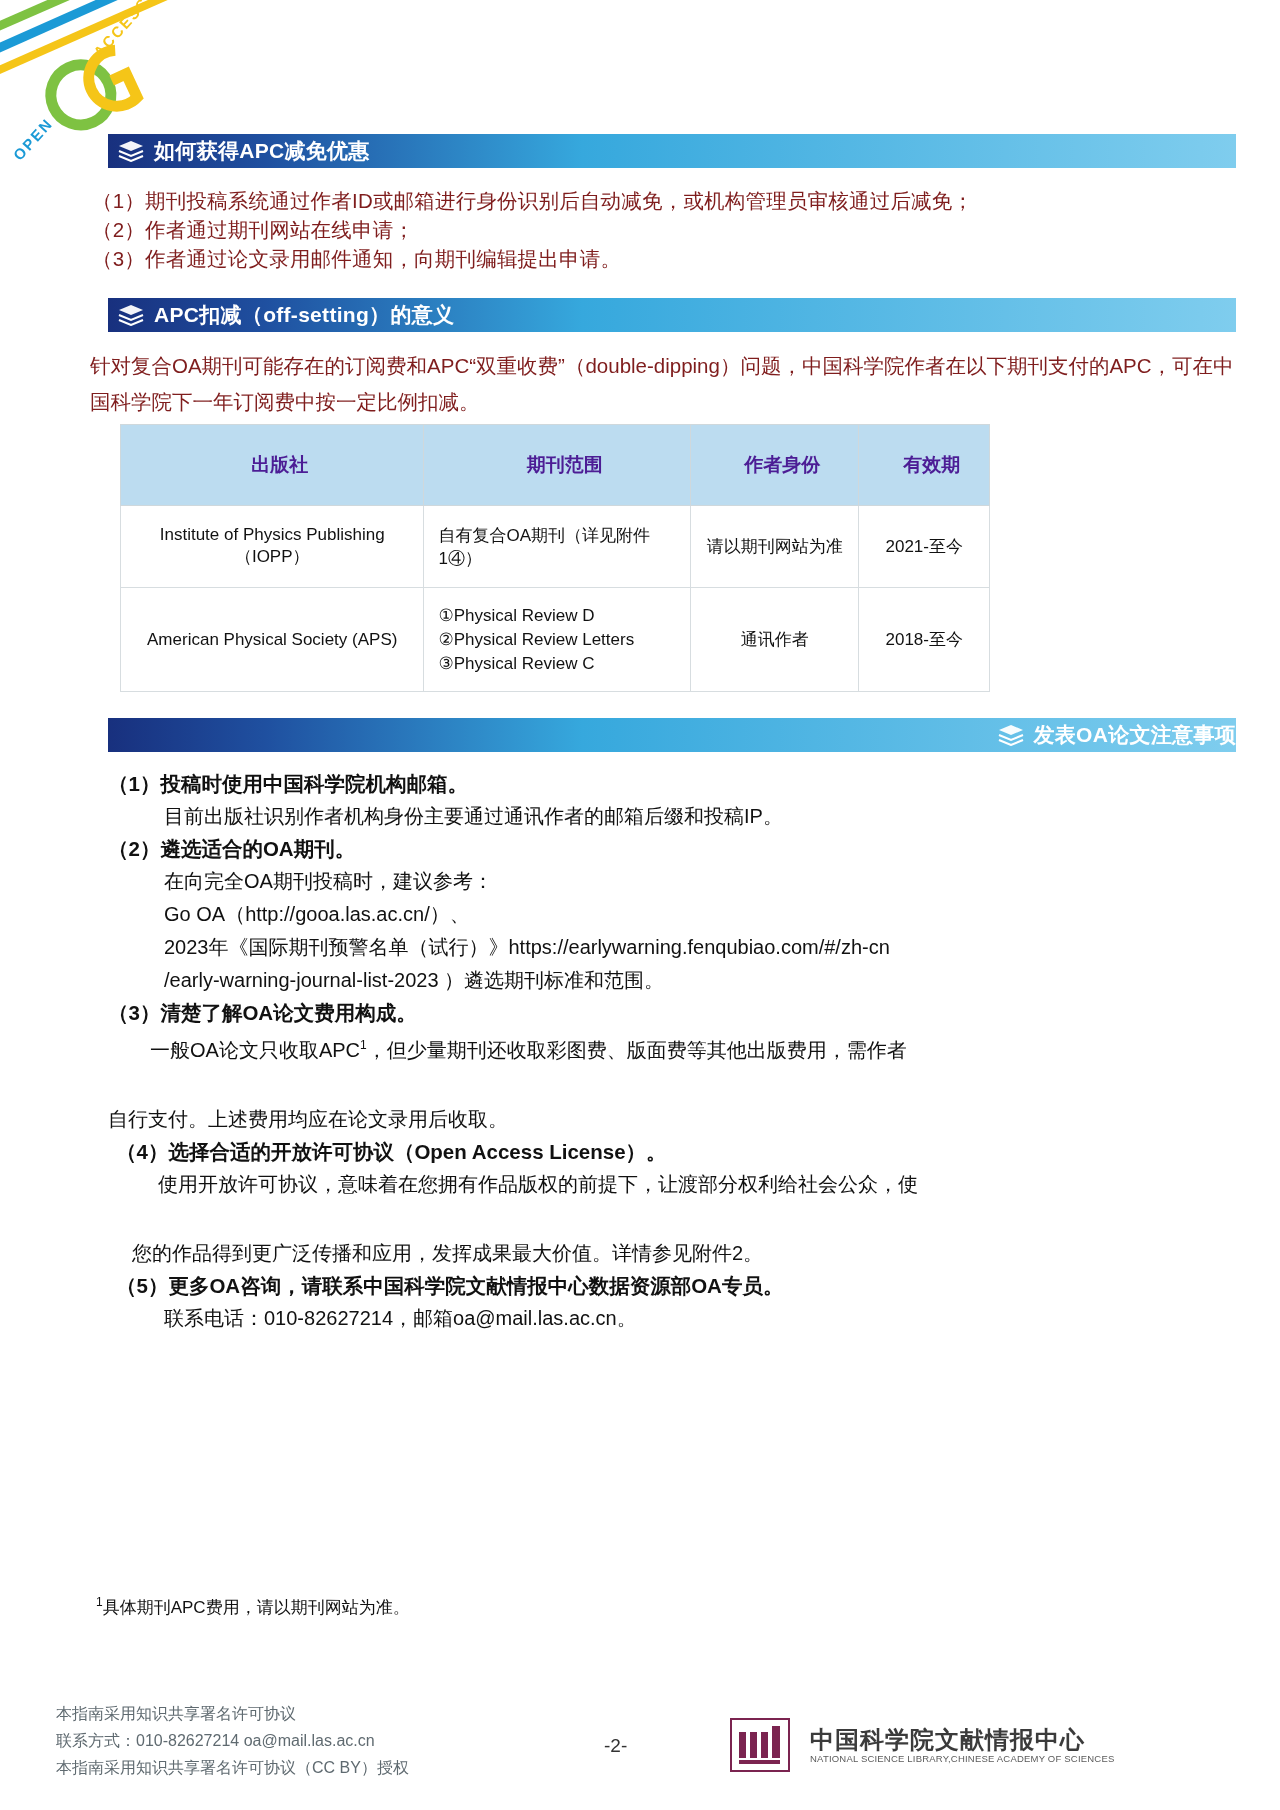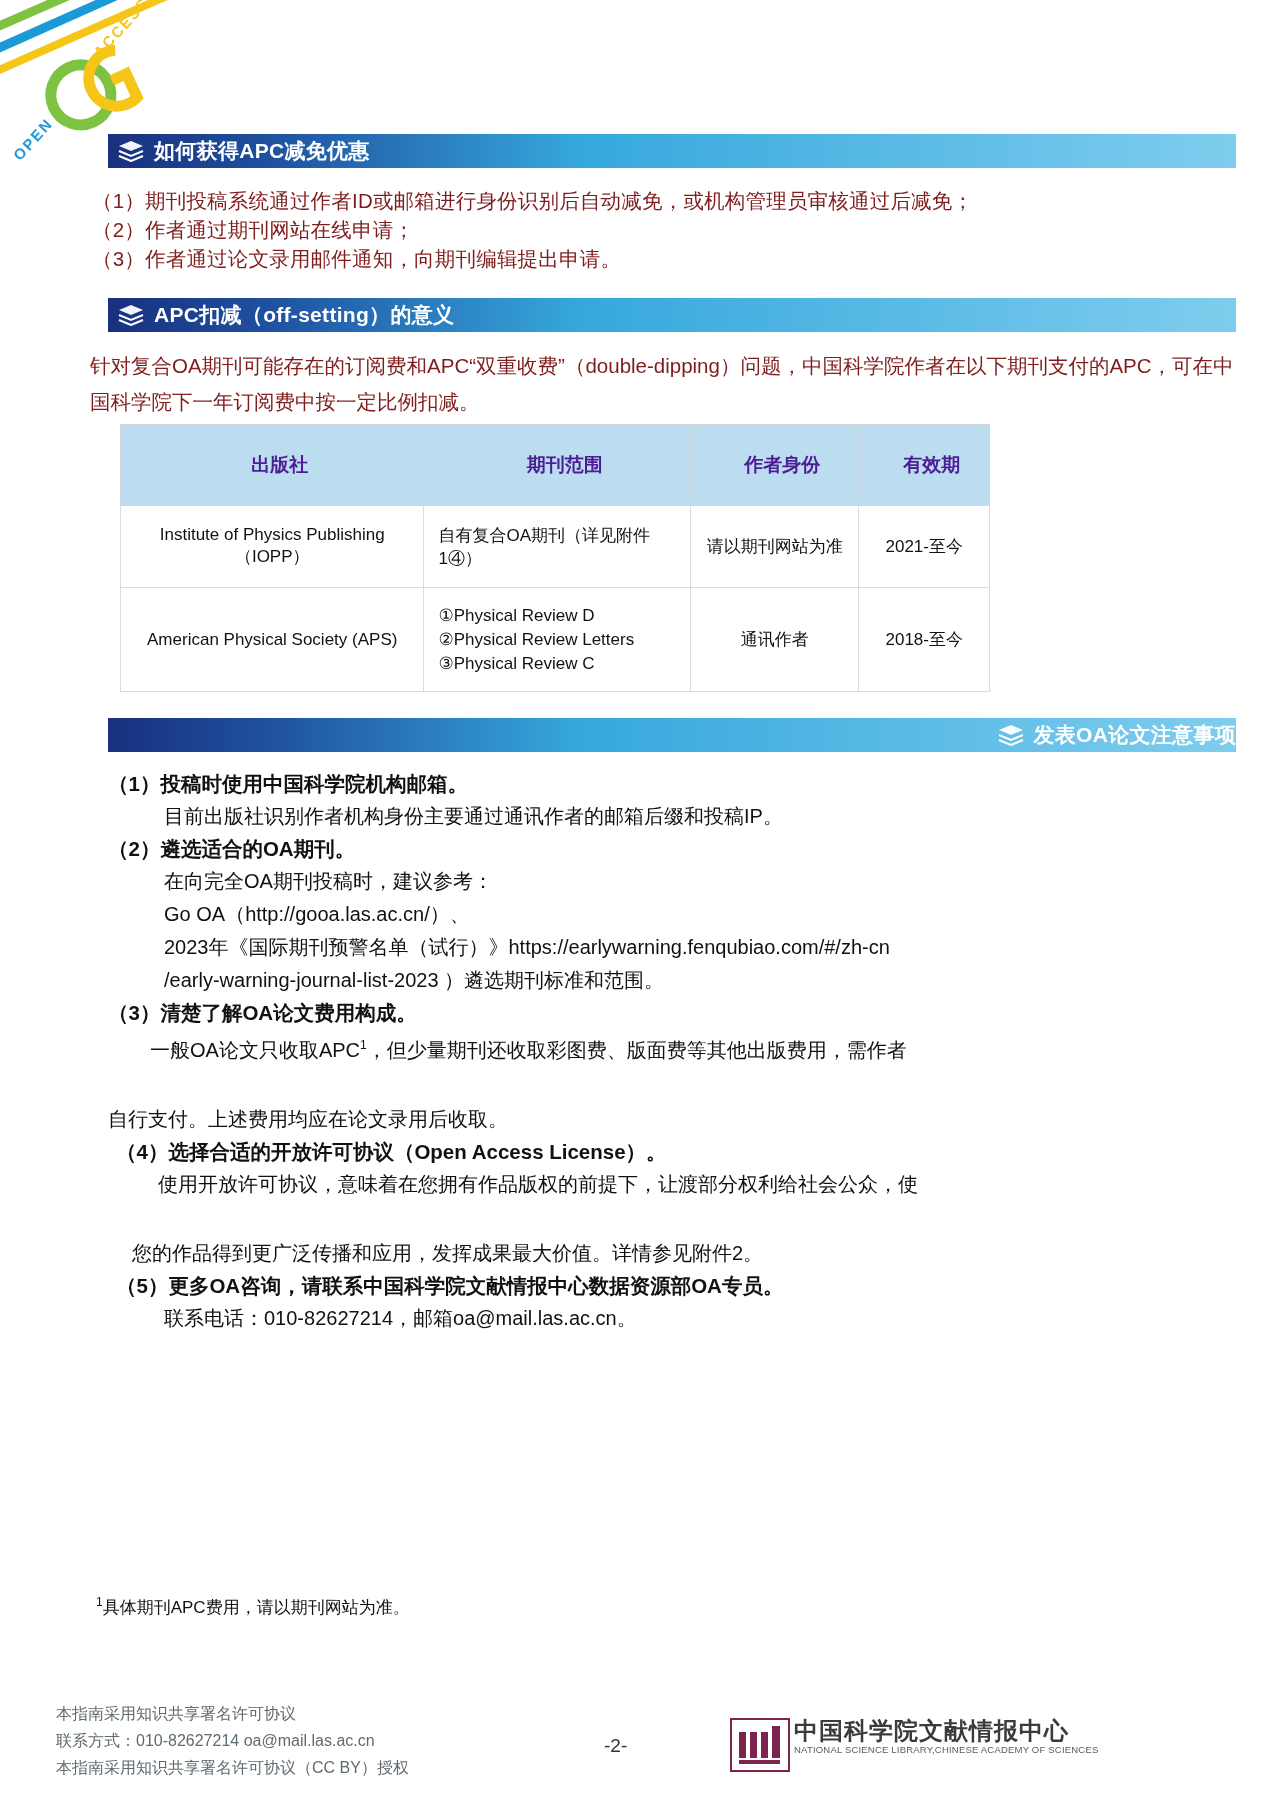--- a/index.html
+++ b/index.html
@@ -129,22 +129,22 @@
     color: #5f6a70;
   }
   .pageno {
     position: absolute;
     font-size: 19px;
     color: #333;
   }
   .logo-block {
     position: absolute;
     display: flex;
-    align-items: flex-start;
-    gap: 4px;
+    align-items: center;
+    gap: 20px;
   }
   .logo-cn {
     font-size: 24px;
     font-weight: bold;
     color: #3b3b3b;
     letter-spacing: 1px;
     line-height: 26px;
   }
   .logo-en {
     font-size: 9.5px;

